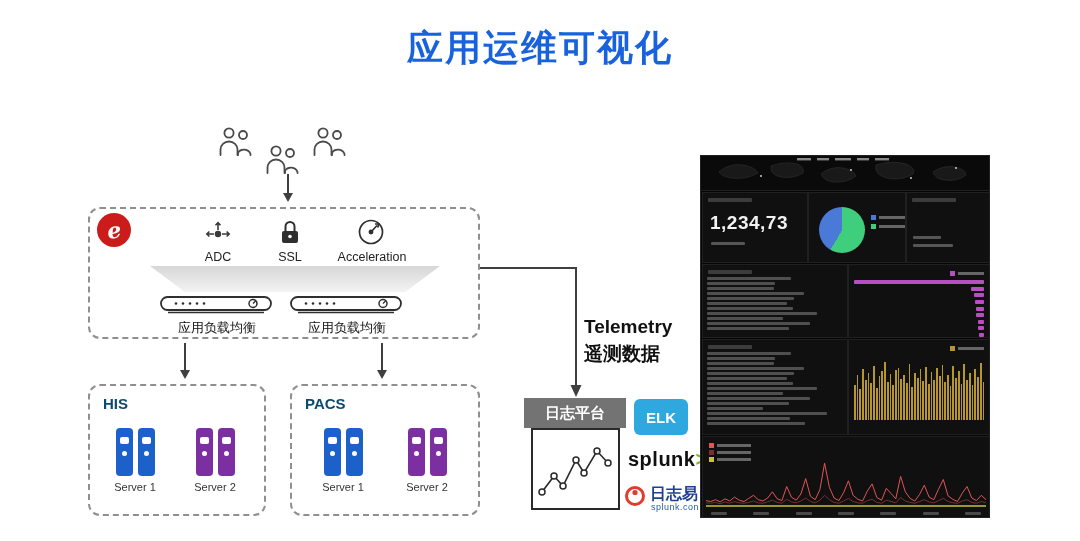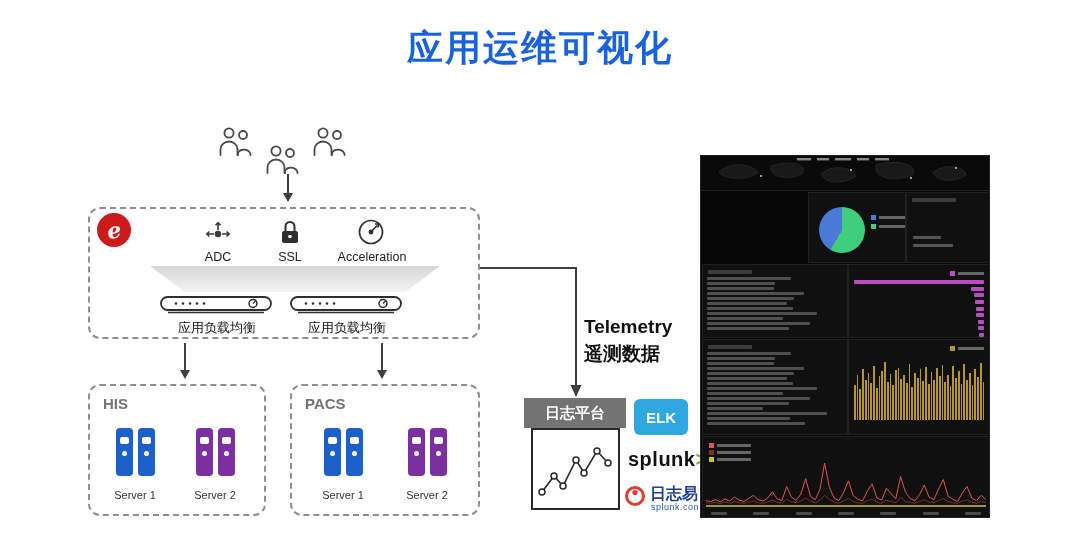--- a/index.html
+++ b/index.html
@@ -14,29 +14,29 @@
   .dashed-box{border:2px dashed #8f8f8f;border-radius:12px;background:#fff}
 
   
   .arr-v{width:2px;background:#3f3f3f}
   .arr-v::after{content:"";position:absolute;left:-4.5px;bottom:-9px;border:5.5px solid transparent;border-top:9px solid #3f3f3f}
 
   .svc-label{font-size:12.5px;color:#222;text-align:center}
   .beam{background:linear-gradient(#c9c9c9,#efefef);opacity:.75;clip-path:polygon(0 0,100% 0,88% 100%,12% 100%)}
   .lb-label{font-size:13px;color:#111;text-align:center}
 
-  .cluster-name{font-size:15px;font-weight:bold;color:#737373}
+  .cluster-name{font-size:15px;font-weight:bold;color:#0c4a6e}
   .server-group{width:46px;text-align:center}
   .towers{display:flex;justify-content:center;gap:5px}
   .tower{width:17px;height:48px;border-radius:4px;position:relative}
   .tower.blue{background:#1b61c9}
   .tower.purple{background:#7c2fa0}
   .tower::before{content:"";position:absolute;left:4px;top:9px;width:9px;height:7px;background:#fff;border-radius:2px}
   .tower::after{content:"";position:absolute;left:6px;top:23px;width:5px;height:5px;background:#fff;border-radius:50%}
-  .server-label{font-size:11px;color:#333;margin-top:13px}
+  .server-label{font-size:11px;color:#333;margin-top:5px}
 
   .telemetry-text{font-size:19px;font-weight:bold;color:#111}
 
   .log-platform{background:#737373;color:#fff;font-size:15px;font-weight:bold;display:flex;align-items:center;justify-content:center}
   .log-chart-card{background:#fff;border:2px solid #2a2a2a}
   .elk-chip{background:#2fa7df;color:#fff;font-size:15px;font-weight:bold;border-radius:6px;display:flex;align-items:center;justify-content:center}
   .splunk{font-size:20px;font-weight:bold;color:#101010;letter-spacing:.5px}
   .splunk .caret{color:#79b928}
   .rz-name{font-size:16px;font-weight:bold;color:#1f3f8f}
   .rz-domain{font-size:9px;color:#2a5caa;letter-spacing:.5px}
@@ -274,20 +274,25 @@
         </g>
       <g fill="#ddd">
           <circle cx="60" cy="20" r="0.9"></circle>
           <circle cx="150" cy="14" r="0.9"></circle>
           <circle cx="210" cy="22" r="0.9"></circle>
           <circle cx="255" cy="12" r="0.9"></circle>
         </g>
     </svg>
   </div>
 
+  <div class="panel" style="left:2px;top:37px;width:104px;height:69px">
+    <i class="tbar"></i>
+    <div class="big-number">1,234,73</div>
+    <span class="minibar" style="width:34px;margin:8px 0 0 8px"></span>
+  </div>
   <div class="panel" style="left:108px;top:37px;width:96px;height:69px">
     <div class="pie" style="position: absolute; left: 10px; top: 14px; background: conic-gradient(from 210deg, rgb(74, 121, 216) 0deg, rgb(74, 121, 216) 151.2deg, rgb(63, 207, 124) 151.2deg, rgb(63, 207, 124) 360deg);"></div>
     <div style="position:absolute;left:62px;top:18px">
         <div class="lgrow">
           <i style="background:#4a79d8"></i>
           <b></b>
         </div>
         <div class="lgrow">
           <i style="background:#3fcf7c"></i>
           <b></b>

